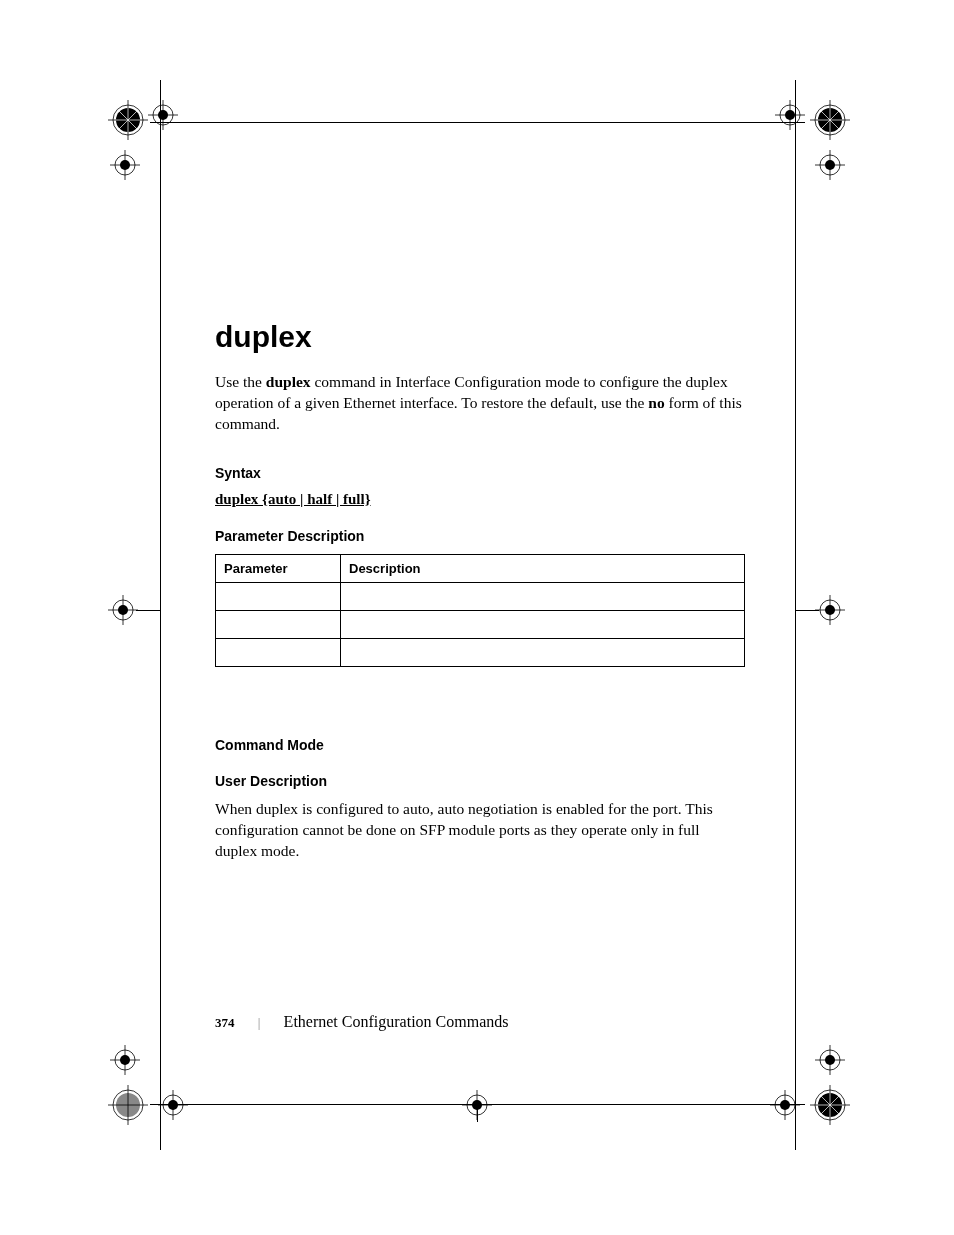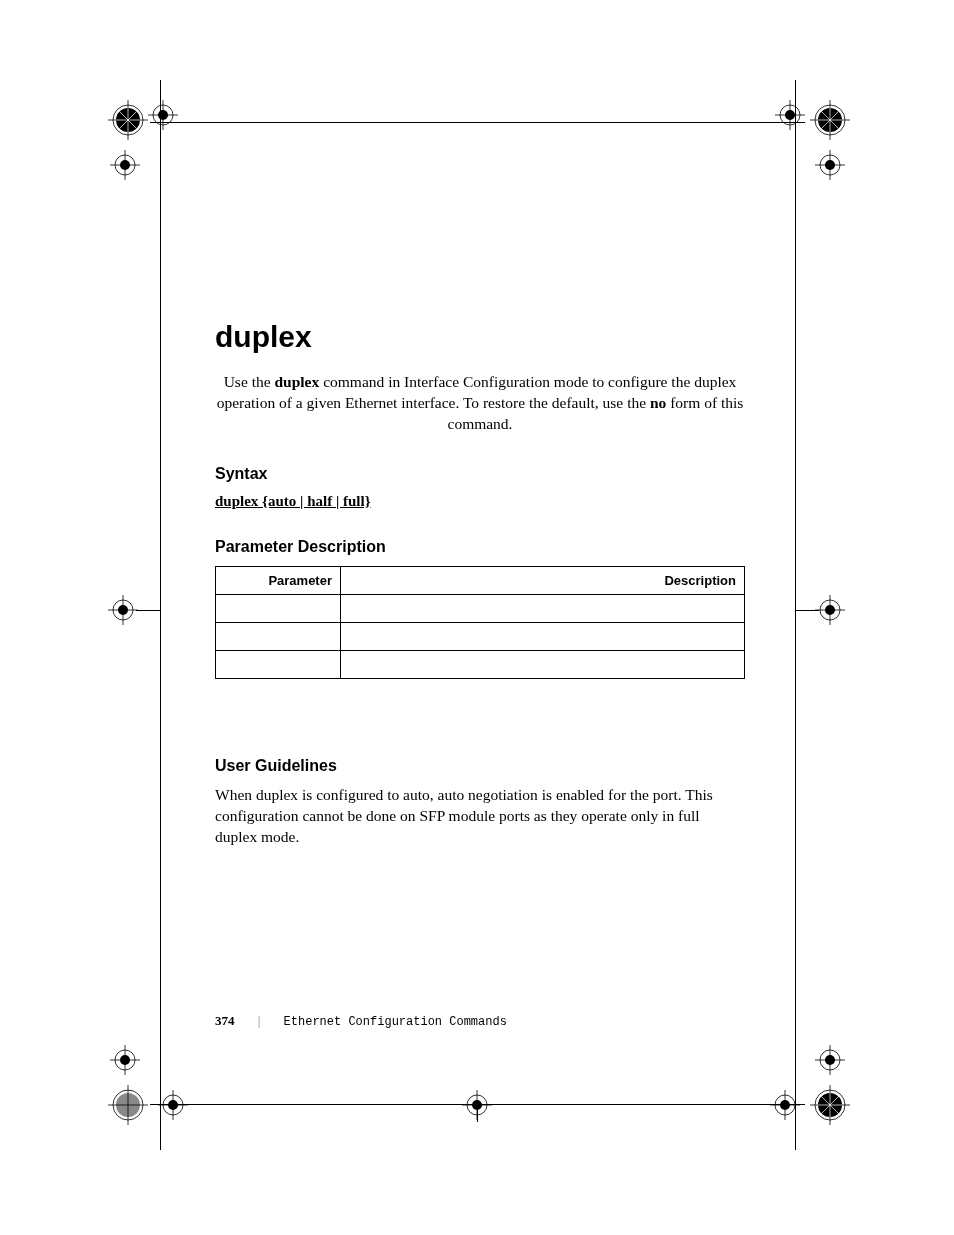--- a/index.html
+++ b/index.html
@@ -24,48 +24,47 @@
     .title {
       font-family: Arial, Helvetica, sans-serif;
       font-weight: bold;
       font-size: 30px;
       margin-bottom: 18px;
     }
     .intro {
       font-size: 15.5px;
       line-height: 1.35;
       margin-bottom: 30px;
-      text-align: center;
     }
     .intro .bold {
       font-weight: bold;
     }
     .subhead {
       font-family: Arial, Helvetica, sans-serif;
       font-weight: bold;
-      font-size: 16px;
-      margin-top: 28px;
+      font-size: 14px;
+      margin-top: 20px;
       margin-bottom: 10px;
     }
     .syntax-line {
       font-family: Georgia, 'Times New Roman', serif;
       font-weight: bold;
       font-size: 15px;
       margin-bottom: 8px;
       text-decoration: underline;
     }
     .param-table {
       width: 100%;
       border-collapse: collapse;
       margin-top: 8px;
       margin-bottom: 20px;
     }
     .param-table th, .param-table td {
       border: 1px solid #000;
-      text-align: right;
+      text-align: left;
       padding: 6px 8px;
       font-size: 13px;
     }
     .param-table th {
       font-family: Arial, Helvetica, sans-serif;
       font-weight: bold;
       font-size: 13px;
     }
     .param-table td {
       height: 28px;
@@ -90,22 +89,22 @@
     .footer .pagenum {
       font-weight: bold;
       font-family: Liberation Serif, serif;
       margin-right: 20px;
     }
     .footer .divider {
       margin-right: 20px;
       color: #888;
     }
     .footer .chapter {
-      font-family: Liberation Mono, monospace;
-      font-size: 12px;
+      font-family: Liberation Serif, serif;
+      font-size: 16px;
       text-align: center;
     }
     
     .mark {
       position: absolute;
     }
     .mark svg {
       display: block;
     }
     
@@ -310,22 +309,23 @@
       <tr>
         <td></td>
         <td></td>
       </tr>
     </tbody>
   </table>
 
   <div class="gap-large"></div>
 
 
-
-  <h2 class="subhead">User Guidelines</h2>
+  <h2 class="subhead">Command Mode</h2>
+
+  <h2 class="subhead">User Description</h2>
   <p class="body-text">When duplex is configured to auto, auto negotiation is enabled for the port. This configuration cannot be done on SFP module ports as they operate only in full duplex mode.</p>
 
 </div>
 
 <div class="footer">
   <span class="pagenum">374</span>
   <span class="divider">|</span>
   <span class="chapter">Ethernet Configuration Commands</span>
 </div>
 

